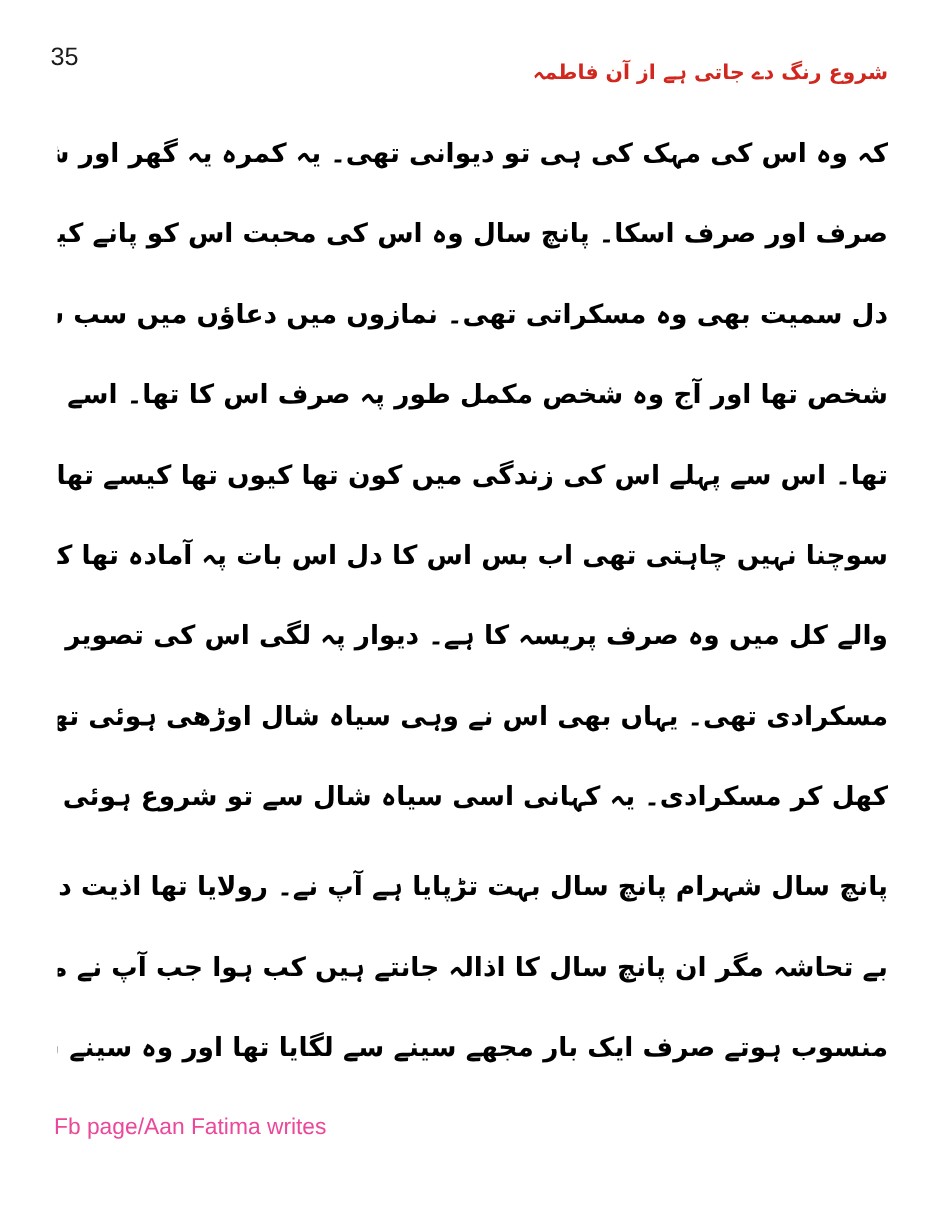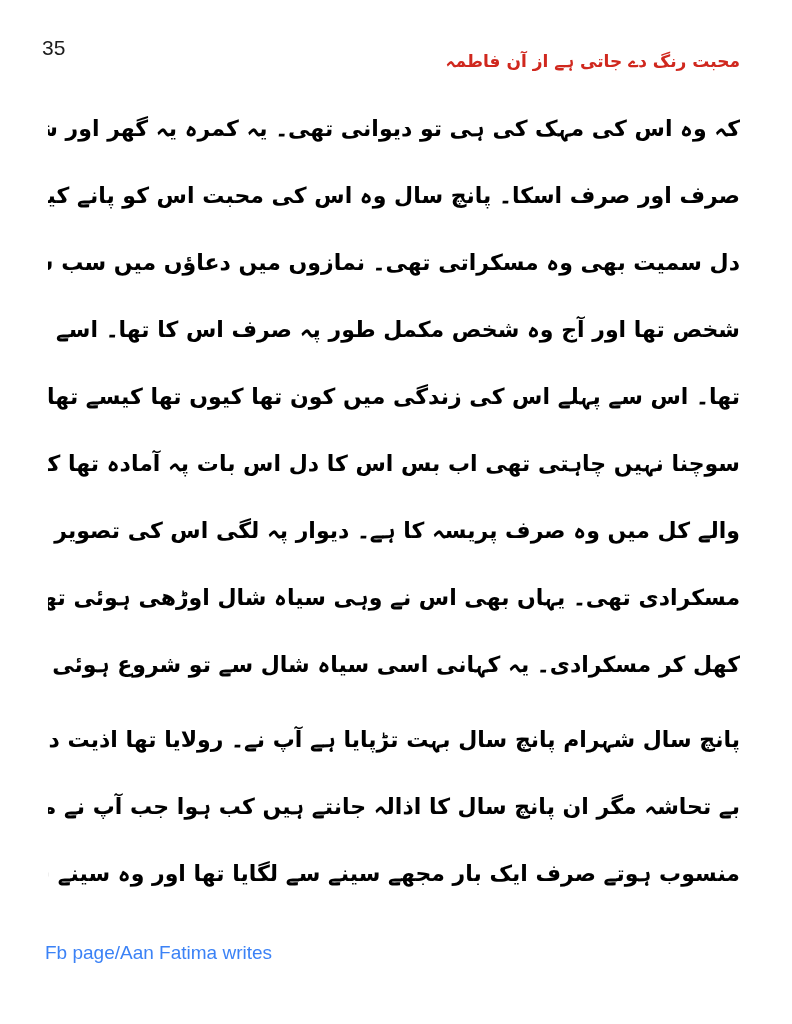--- a/index.html
+++ b/index.html
@@ -57,32 +57,31 @@
   .para-gap {
     height: 8px;
   }
   .footer {
     position: absolute;
     top: 926px;
     left: 45px;
     font-family: "Liberation Sans", sans-serif;
     font-size: 19px;
     line-height: 27px;
-    color: #3b82f6;
-    margin-top: 13px;
+    color: #ec4899;
   }
 </style>
 </head>
 <body>
 
 <div class="page">
 
   <div class="page-number">35</div>
 
-  <div class="header-title">محبت رنگ دے جاتی ہے از آن فاطمہ</div>
+  <div class="header-title">شروع رنگ دے جاتی ہے از آن فاطمہ</div>
 
   <div class="body-text">
     <div class="line">کہ وہ اس کی مہک کی ہی تو دیوانی تھی۔ یہ کمرہ یہ گھر اور شہرام صرف اس کا تھا</div>
     <div class="line">صرف اور صرف اسکا۔ پانچ سال وہ اس کی محبت اس کو پانے کیلیے تڑپی تھی۔ ٹوٹے</div>
     <div class="line">دل سمیت بھی وہ مسکراتی تھی۔ نمازوں میں دعاؤں میں سب سے پہلے صرف ایک</div>
     <div class="line">شخص تھا اور آج وہ شخص مکمل طور پہ صرف اس کا تھا۔ اسے اس پہ پورا اختیار</div>
     <div class="line">تھا۔ اس سے پہلے اس کی زندگی میں کون تھا کیوں تھا کیسے تھا اب وہ یہ سب</div>
     <div class="line">سوچنا نہیں چاہتی تھی اب بس اس کا دل اس بات پہ آمادہ تھا کہ آج اور آنے</div>
     <div class="line">والے کل میں وہ صرف پریسہ کا ہے۔ دیوار پہ لگی اس کی تصویر کو دیکھتے وہ کھل کر</div>
     <div class="line">مسکرادی تھی۔ یہاں بھی اس نے وہی سیاہ شال اوڑھی ہوئی تھی۔ وہ اب کی بار</div>

